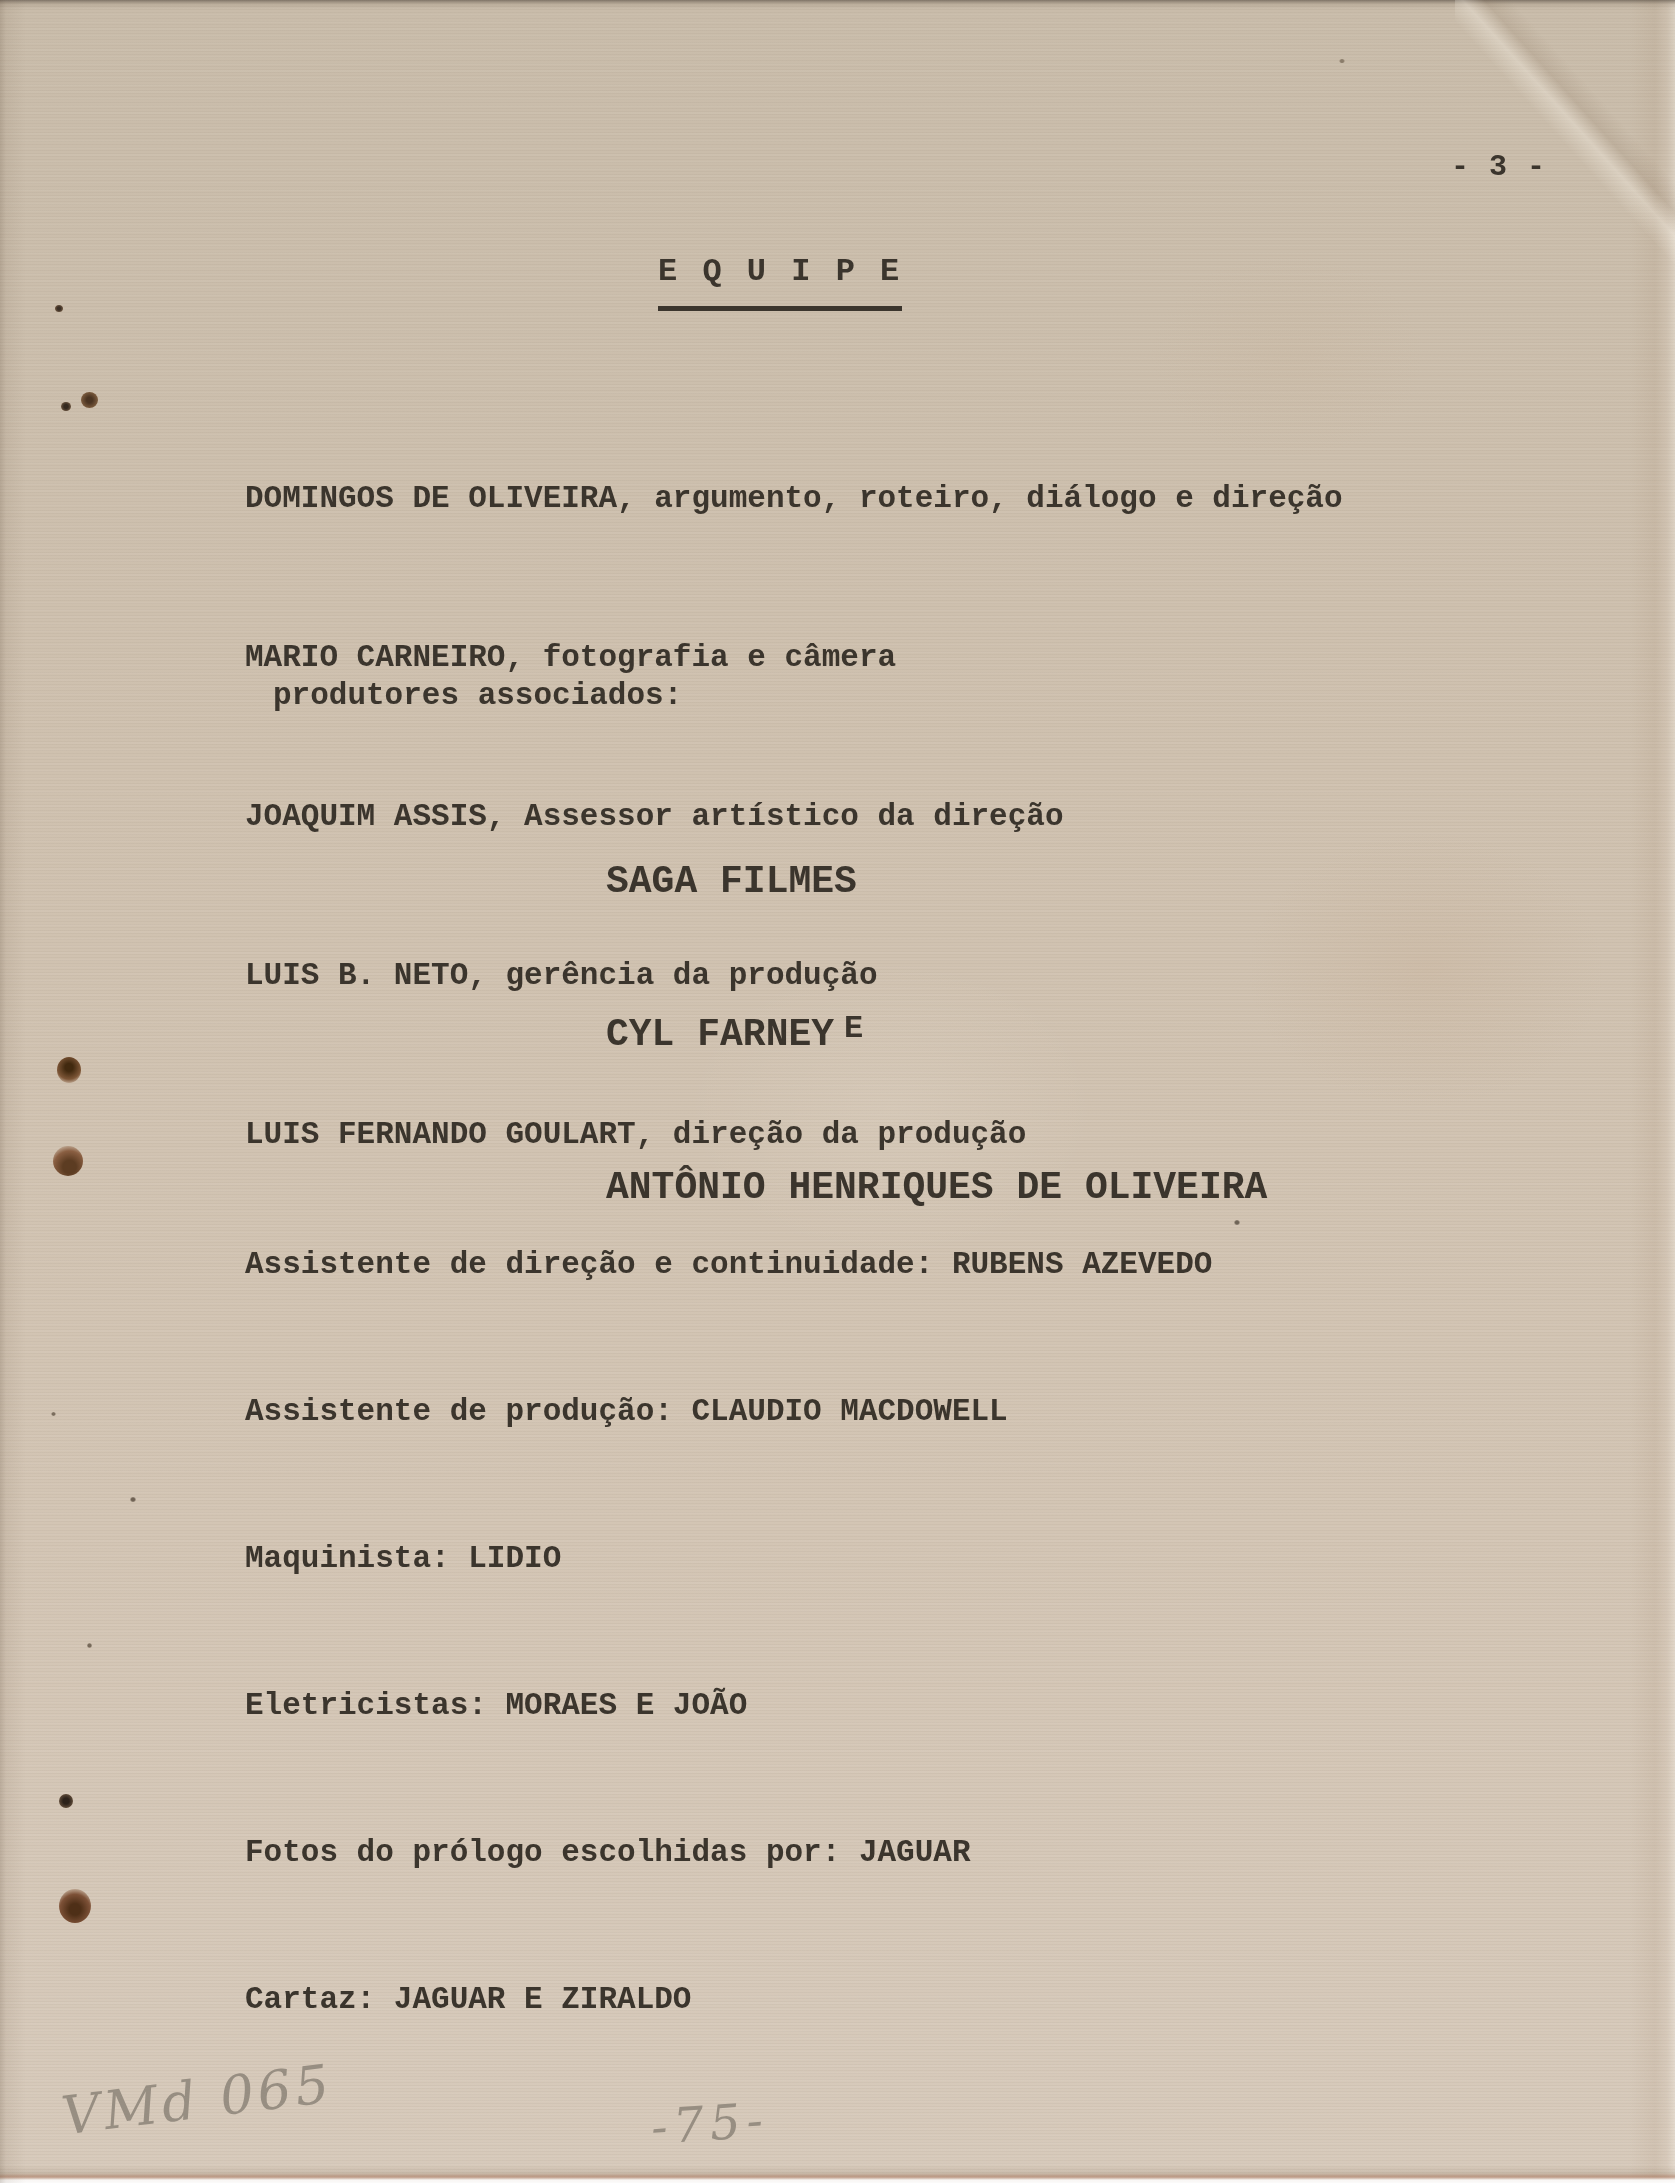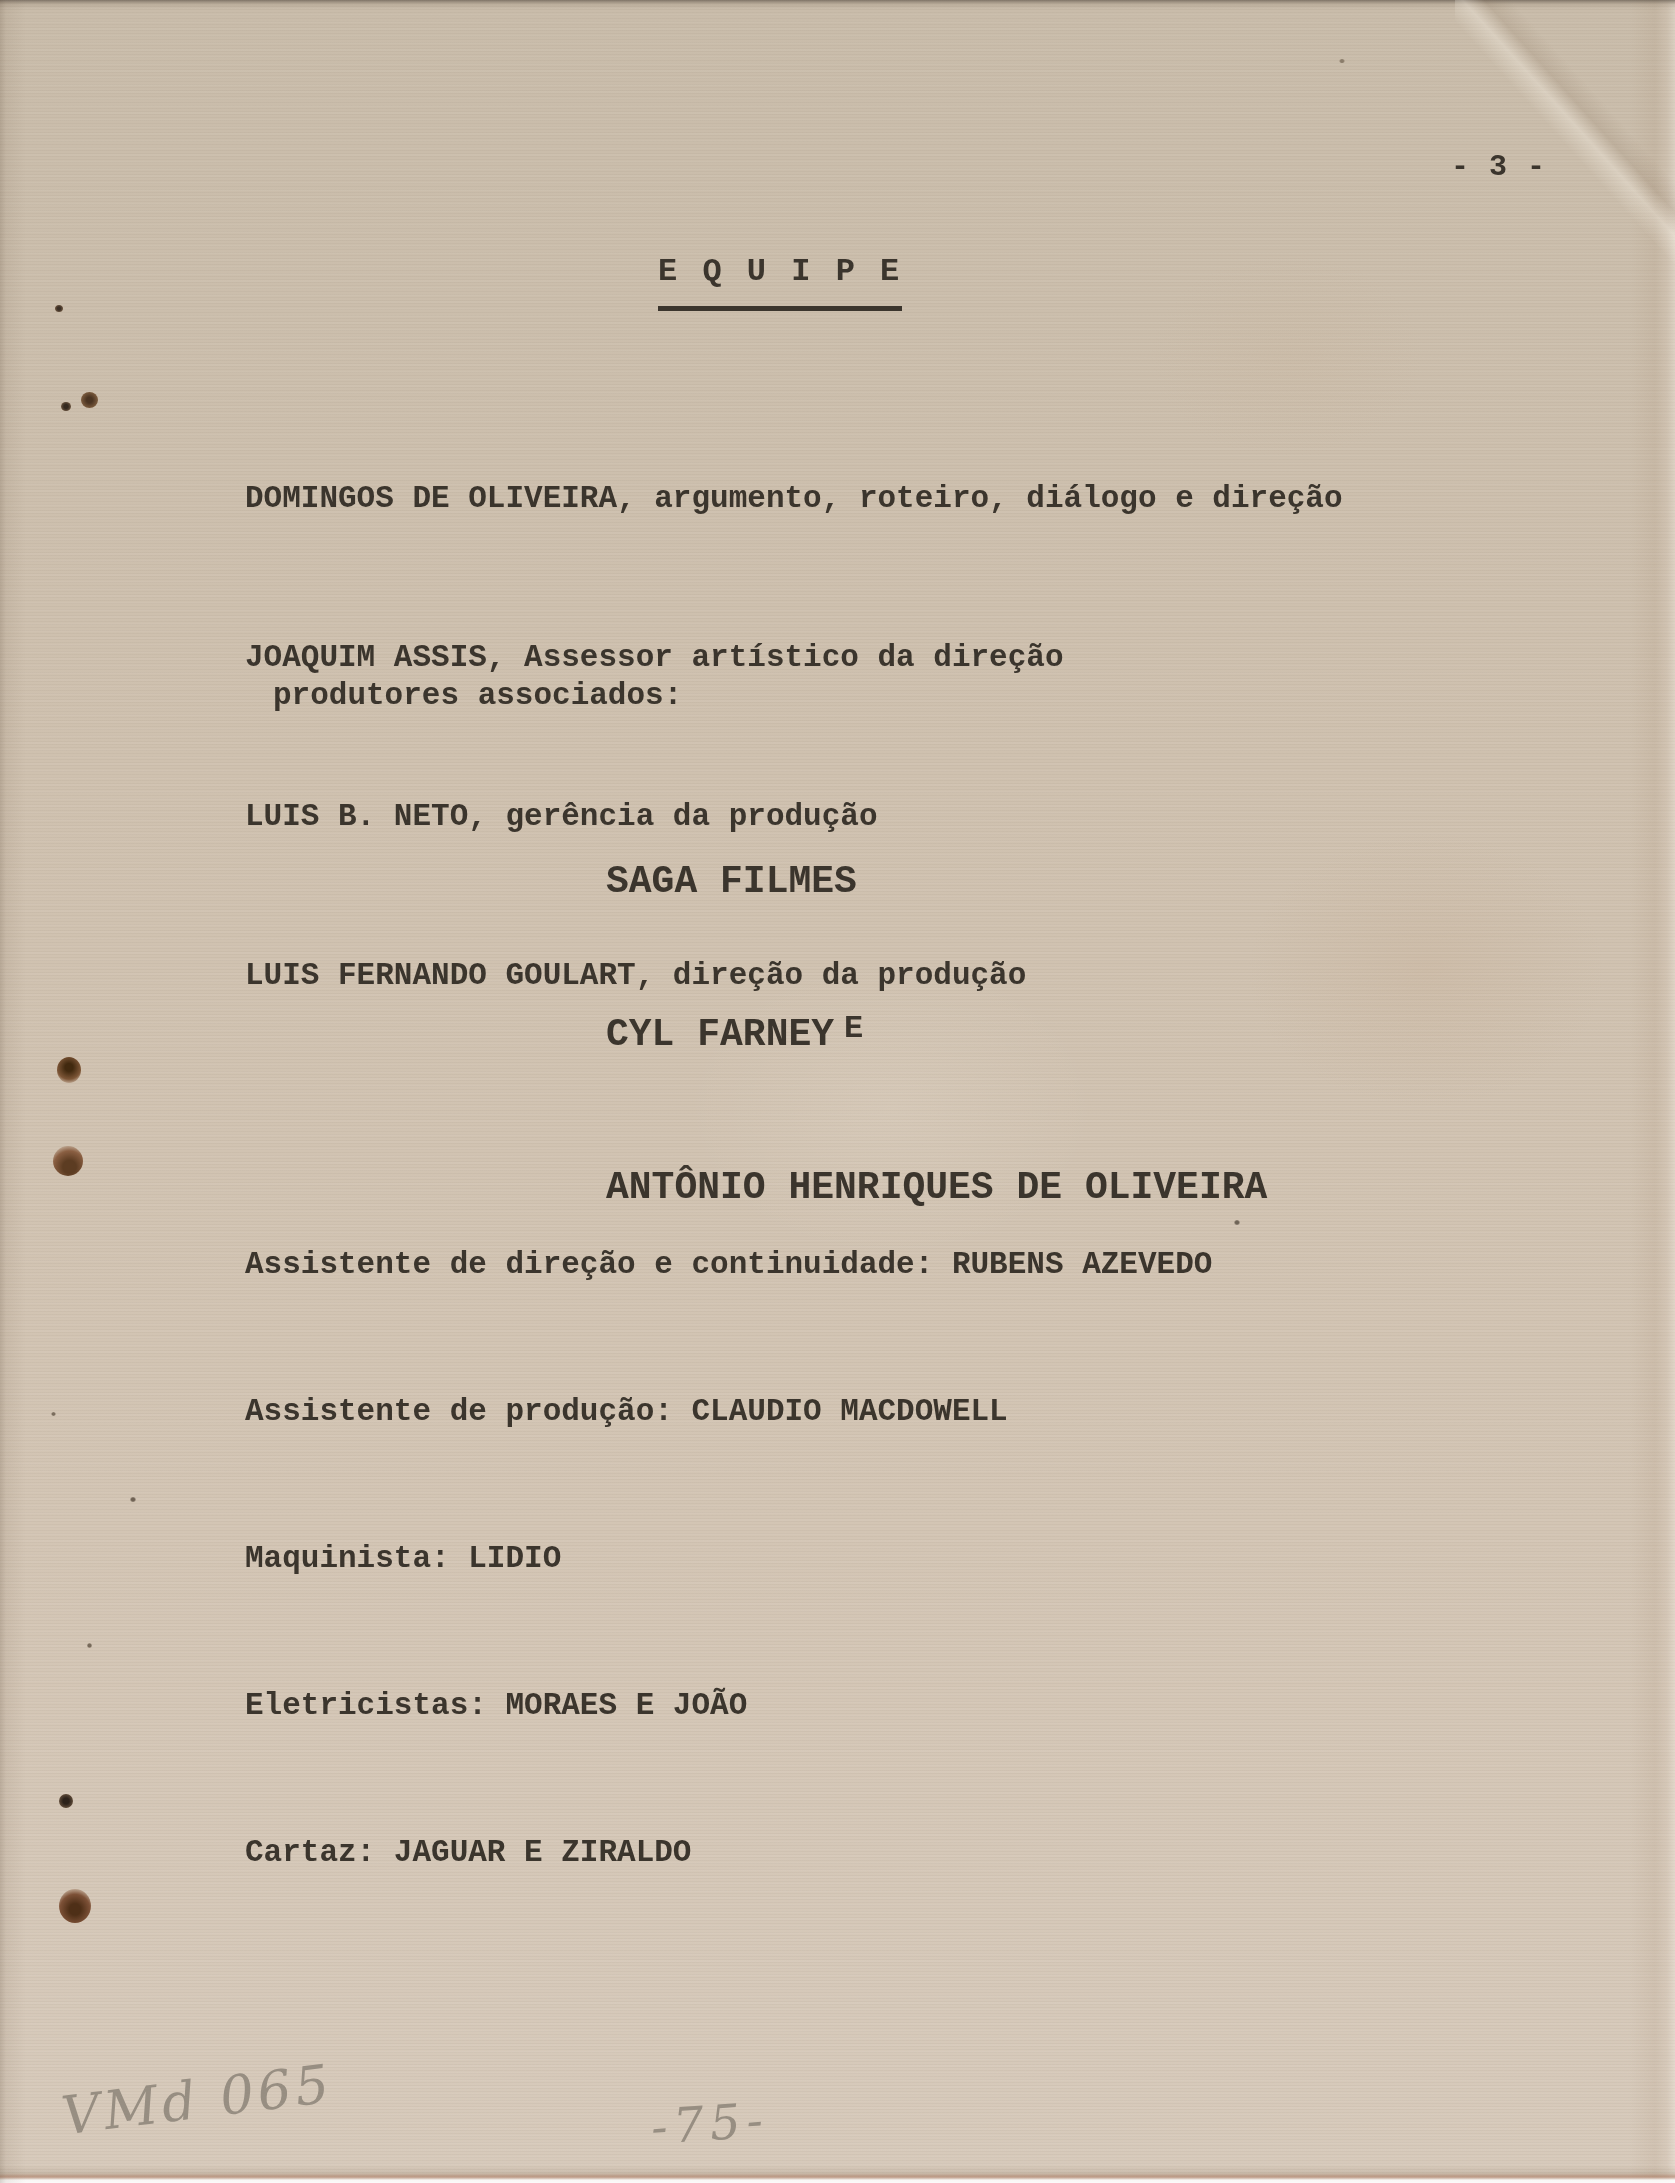--- a/index.html
+++ b/index.html
@@ -69,40 +69,42 @@
 
 <div class="paper"></div>
 <div class="crease-topright"></div>
 
 <div class="txt page-number">- 3 -</div>
 
 <div class="txt title">E Q U I P E</div>
 
 <div class="txt crew">
   <div>DOMINGOS DE OLIVEIRA, argumento, roteiro, diálogo e direção</div>
+  <div>MARIO CARNEIRO, fotografia e câmera</div>
   <div>JOAQUIM ASSIS, Assessor artístico da direção</div>
   <div>LUIS B. NETO, gerência da produção</div>
   <div>LUIS FERNANDO GOULART, direção da produção</div>
 </div>
 
 <div class="txt producers-label">produtores associados:</div>
 
 <div class="txt producers">
   <div>SAGA FILMES</div>
   <div>CYL FARNEY</div>
   <div>ANTÔNIO HENRIQUES DE OLIVEIRA</div>
 </div>
 
 <div class="txt connector">E</div>
 
 <div class="txt credits">
   <div>Assistente de direção e continuidade: RUBENS AZEVEDO</div>
   <div>Assistente de produção: CLAUDIO MACDOWELL</div>
   <div>Maquinista: LIDIO</div>
   <div>Eletricistas: MORAES E JOÃO</div>
+  <div>Fotos do prólogo escolhidas por: JAGUAR</div>
   <div>Cartaz: JAGUAR E ZIRALDO</div>
   
   
   
   
   
 </div>
 
 <div class="handwriting hw-code">VMd 065</div>
 <div class="handwriting hw-num">-75-</div>

